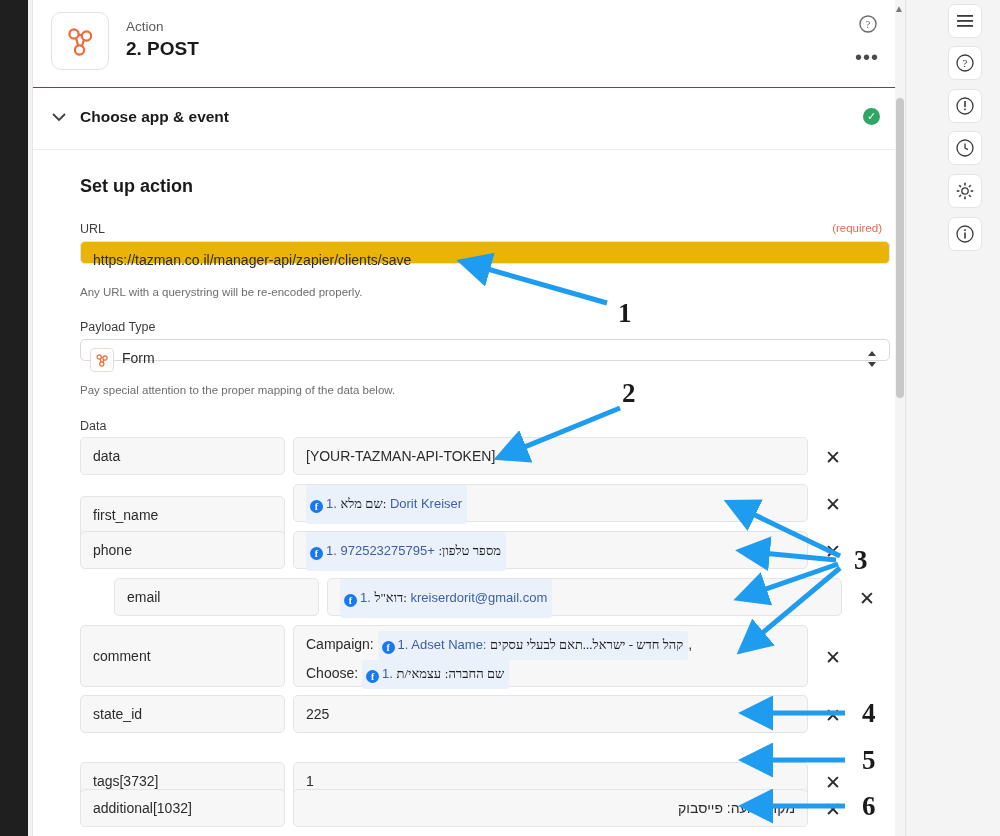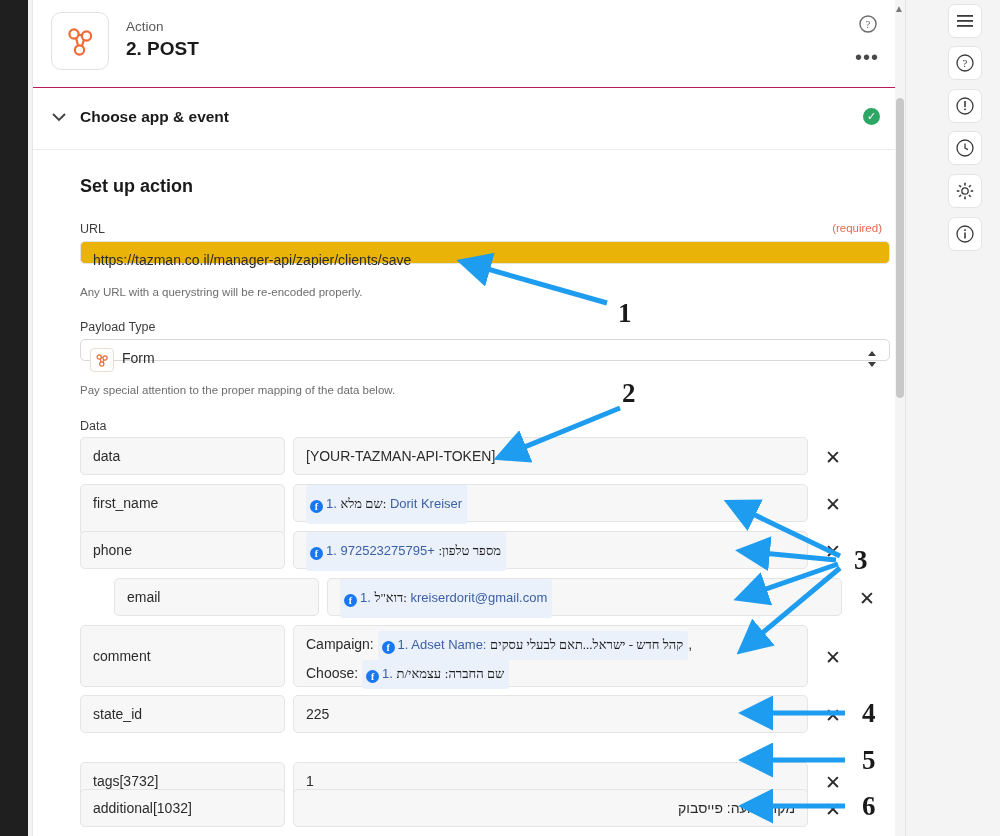--- a/index.html
+++ b/index.html
@@ -383,21 +383,21 @@
 
       <div style="position:absolute;left:47px;top:269px;" class="field-label">Data</div>
 
       <div class="data-row" style="top:287px;height:38px;">
         <div class="key-box" style="height:38px;line-height:36px;">data</div>
         <div class="val-box plain-val" style="height:38px;">[YOUR-TAZMAN-API-TOKEN]</div>
         <div class="remove-x" style="top:9px;">✕</div>
       </div>
 
       <div class="data-row" style="top:334px;height:38px;">
-        <div class="key-box" style="height:52px;line-height:36px;">first_name</div>
+        <div class="key-box" style="height:52px;line-height:36px;margin-top:12px;">first_name</div>
         <div class="val-box" style="height:38px;line-height:36px;">
           <span class="chip"><span class="fb">f</span><span>1.</span> <span class="heb">שם מלא:</span> <span class="val">Dorit Kreiser</span></span>
         </div>
         <div class="remove-x" style="top:9px;">✕</div>
       </div>
 
       <div class="data-row" style="top:381px;height:38px;">
         <div class="key-box" style="height:38px;line-height:36px;">phone</div>
         <div class="val-box" style="height:38px;line-height:36px;">
           <span class="chip"><span class="fb">f</span><span>1.</span> <span class="heb">מספר טלפון:</span> <span class="val">+972523275795</span></span>

